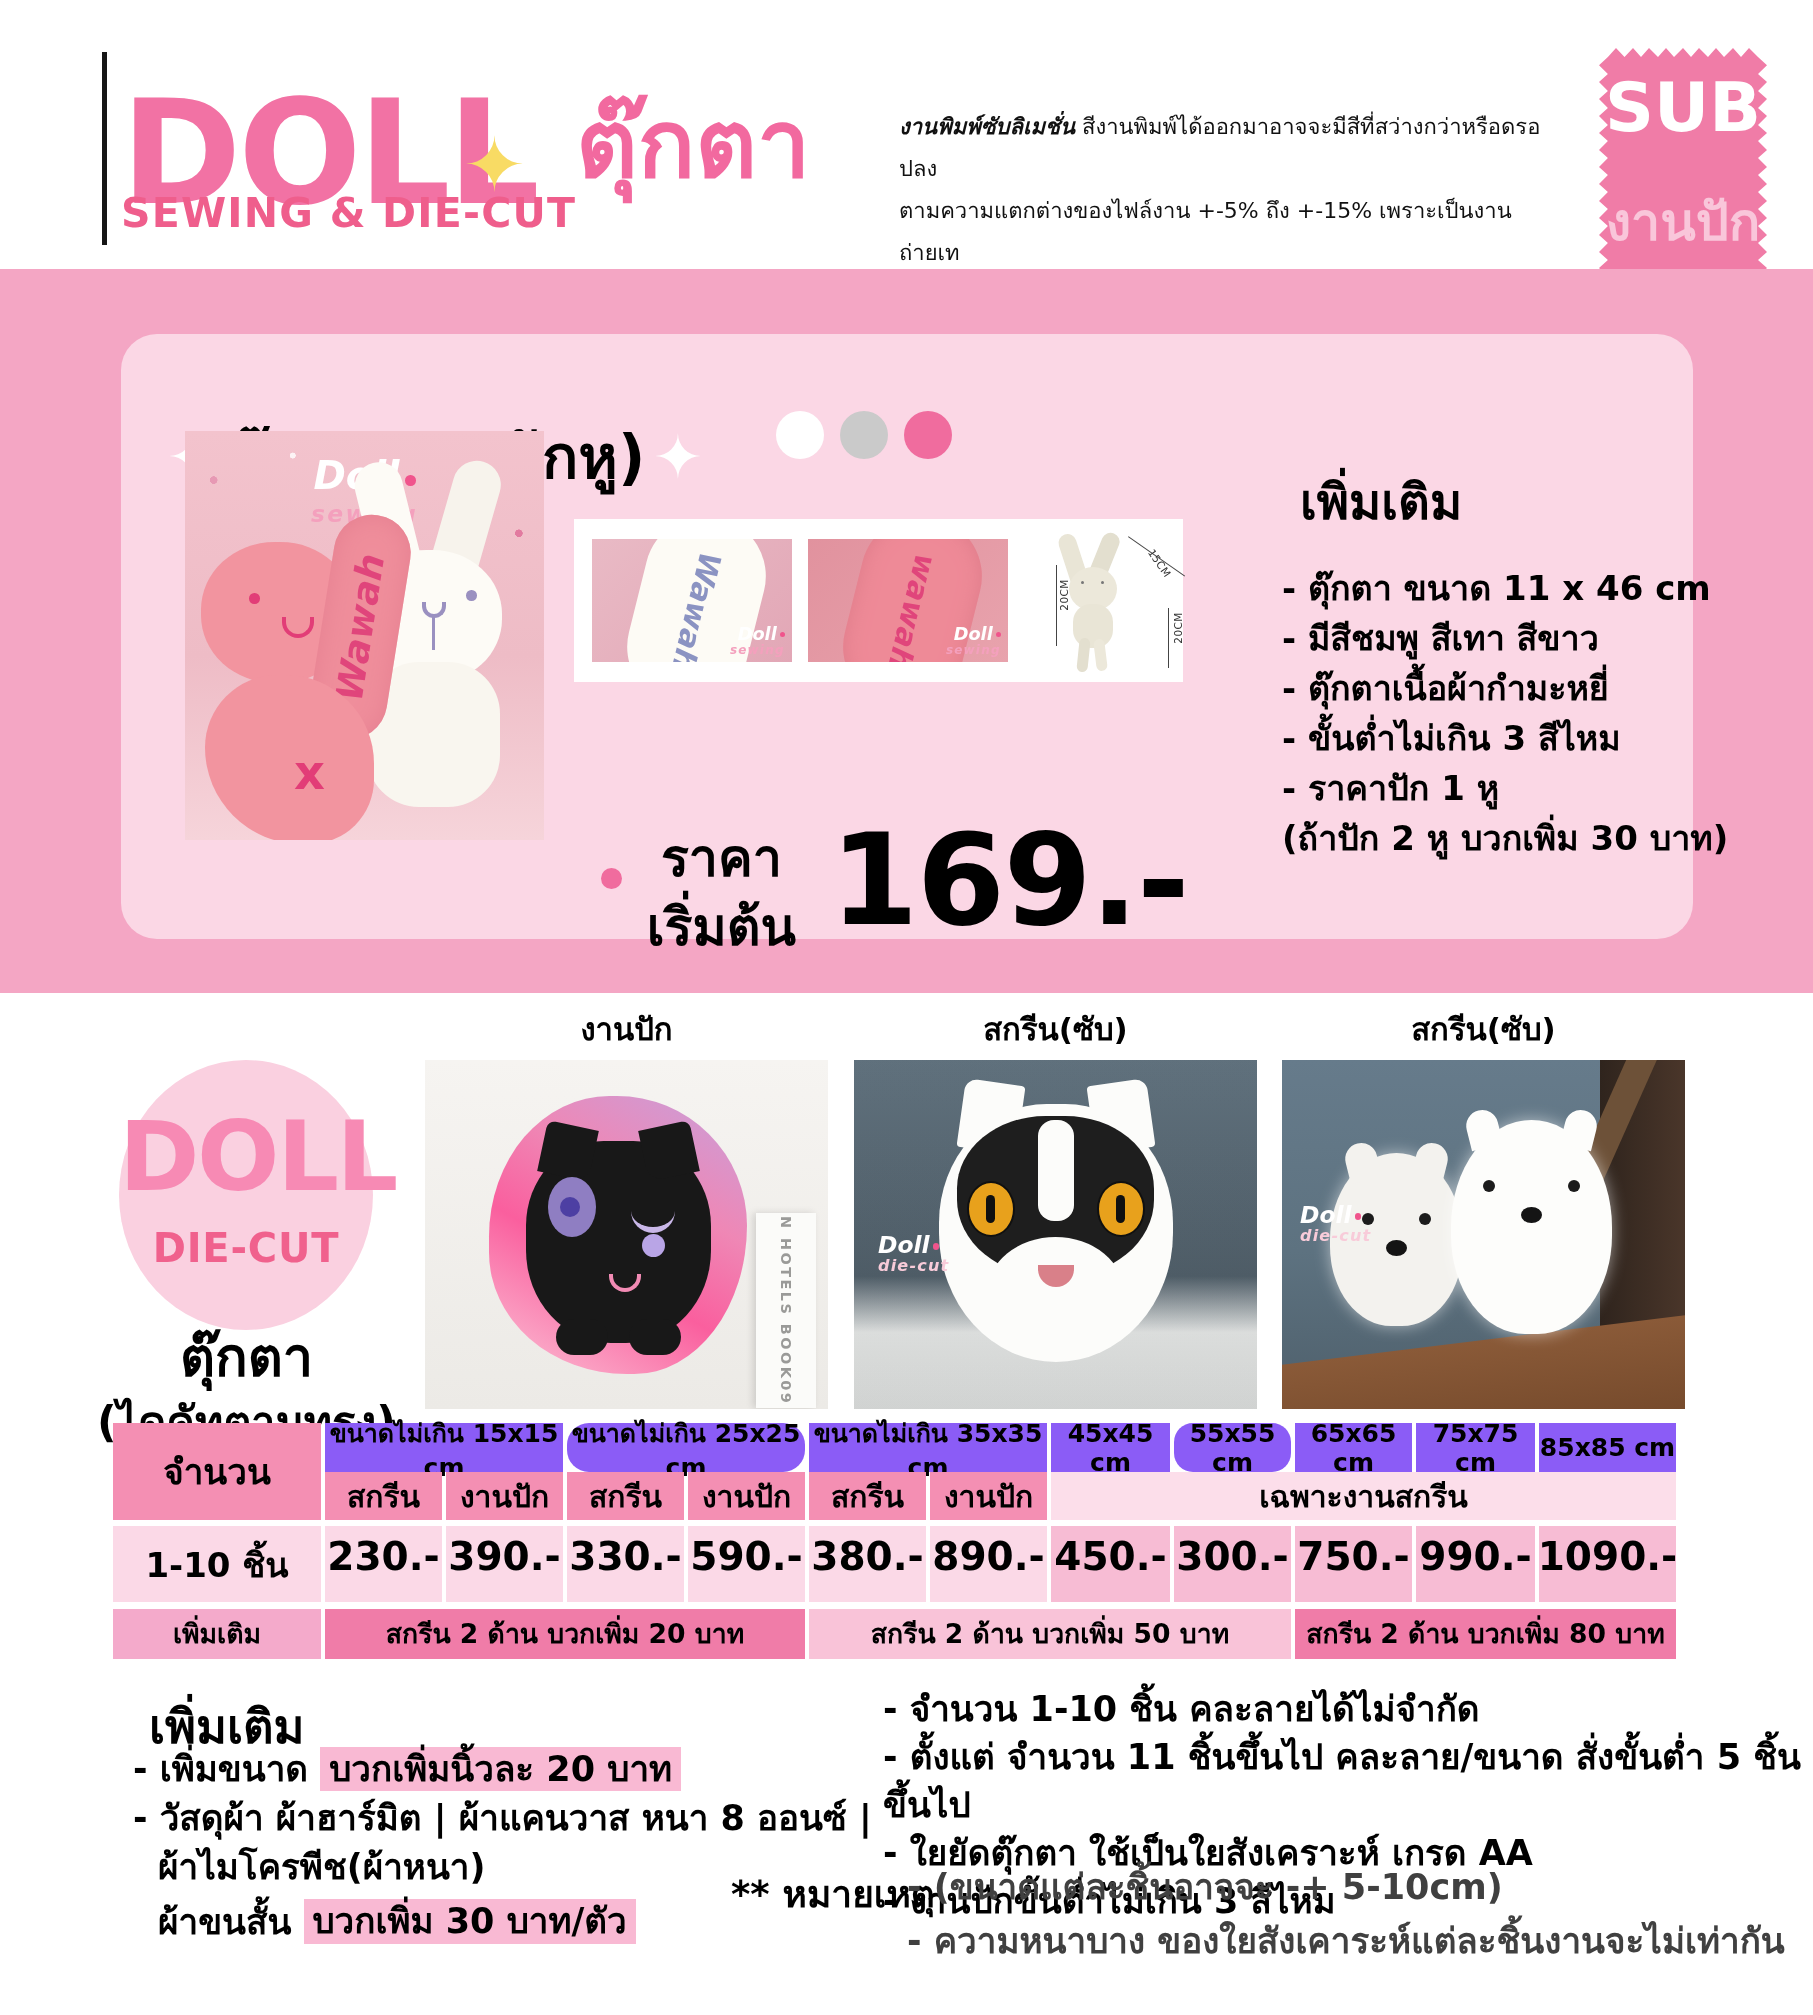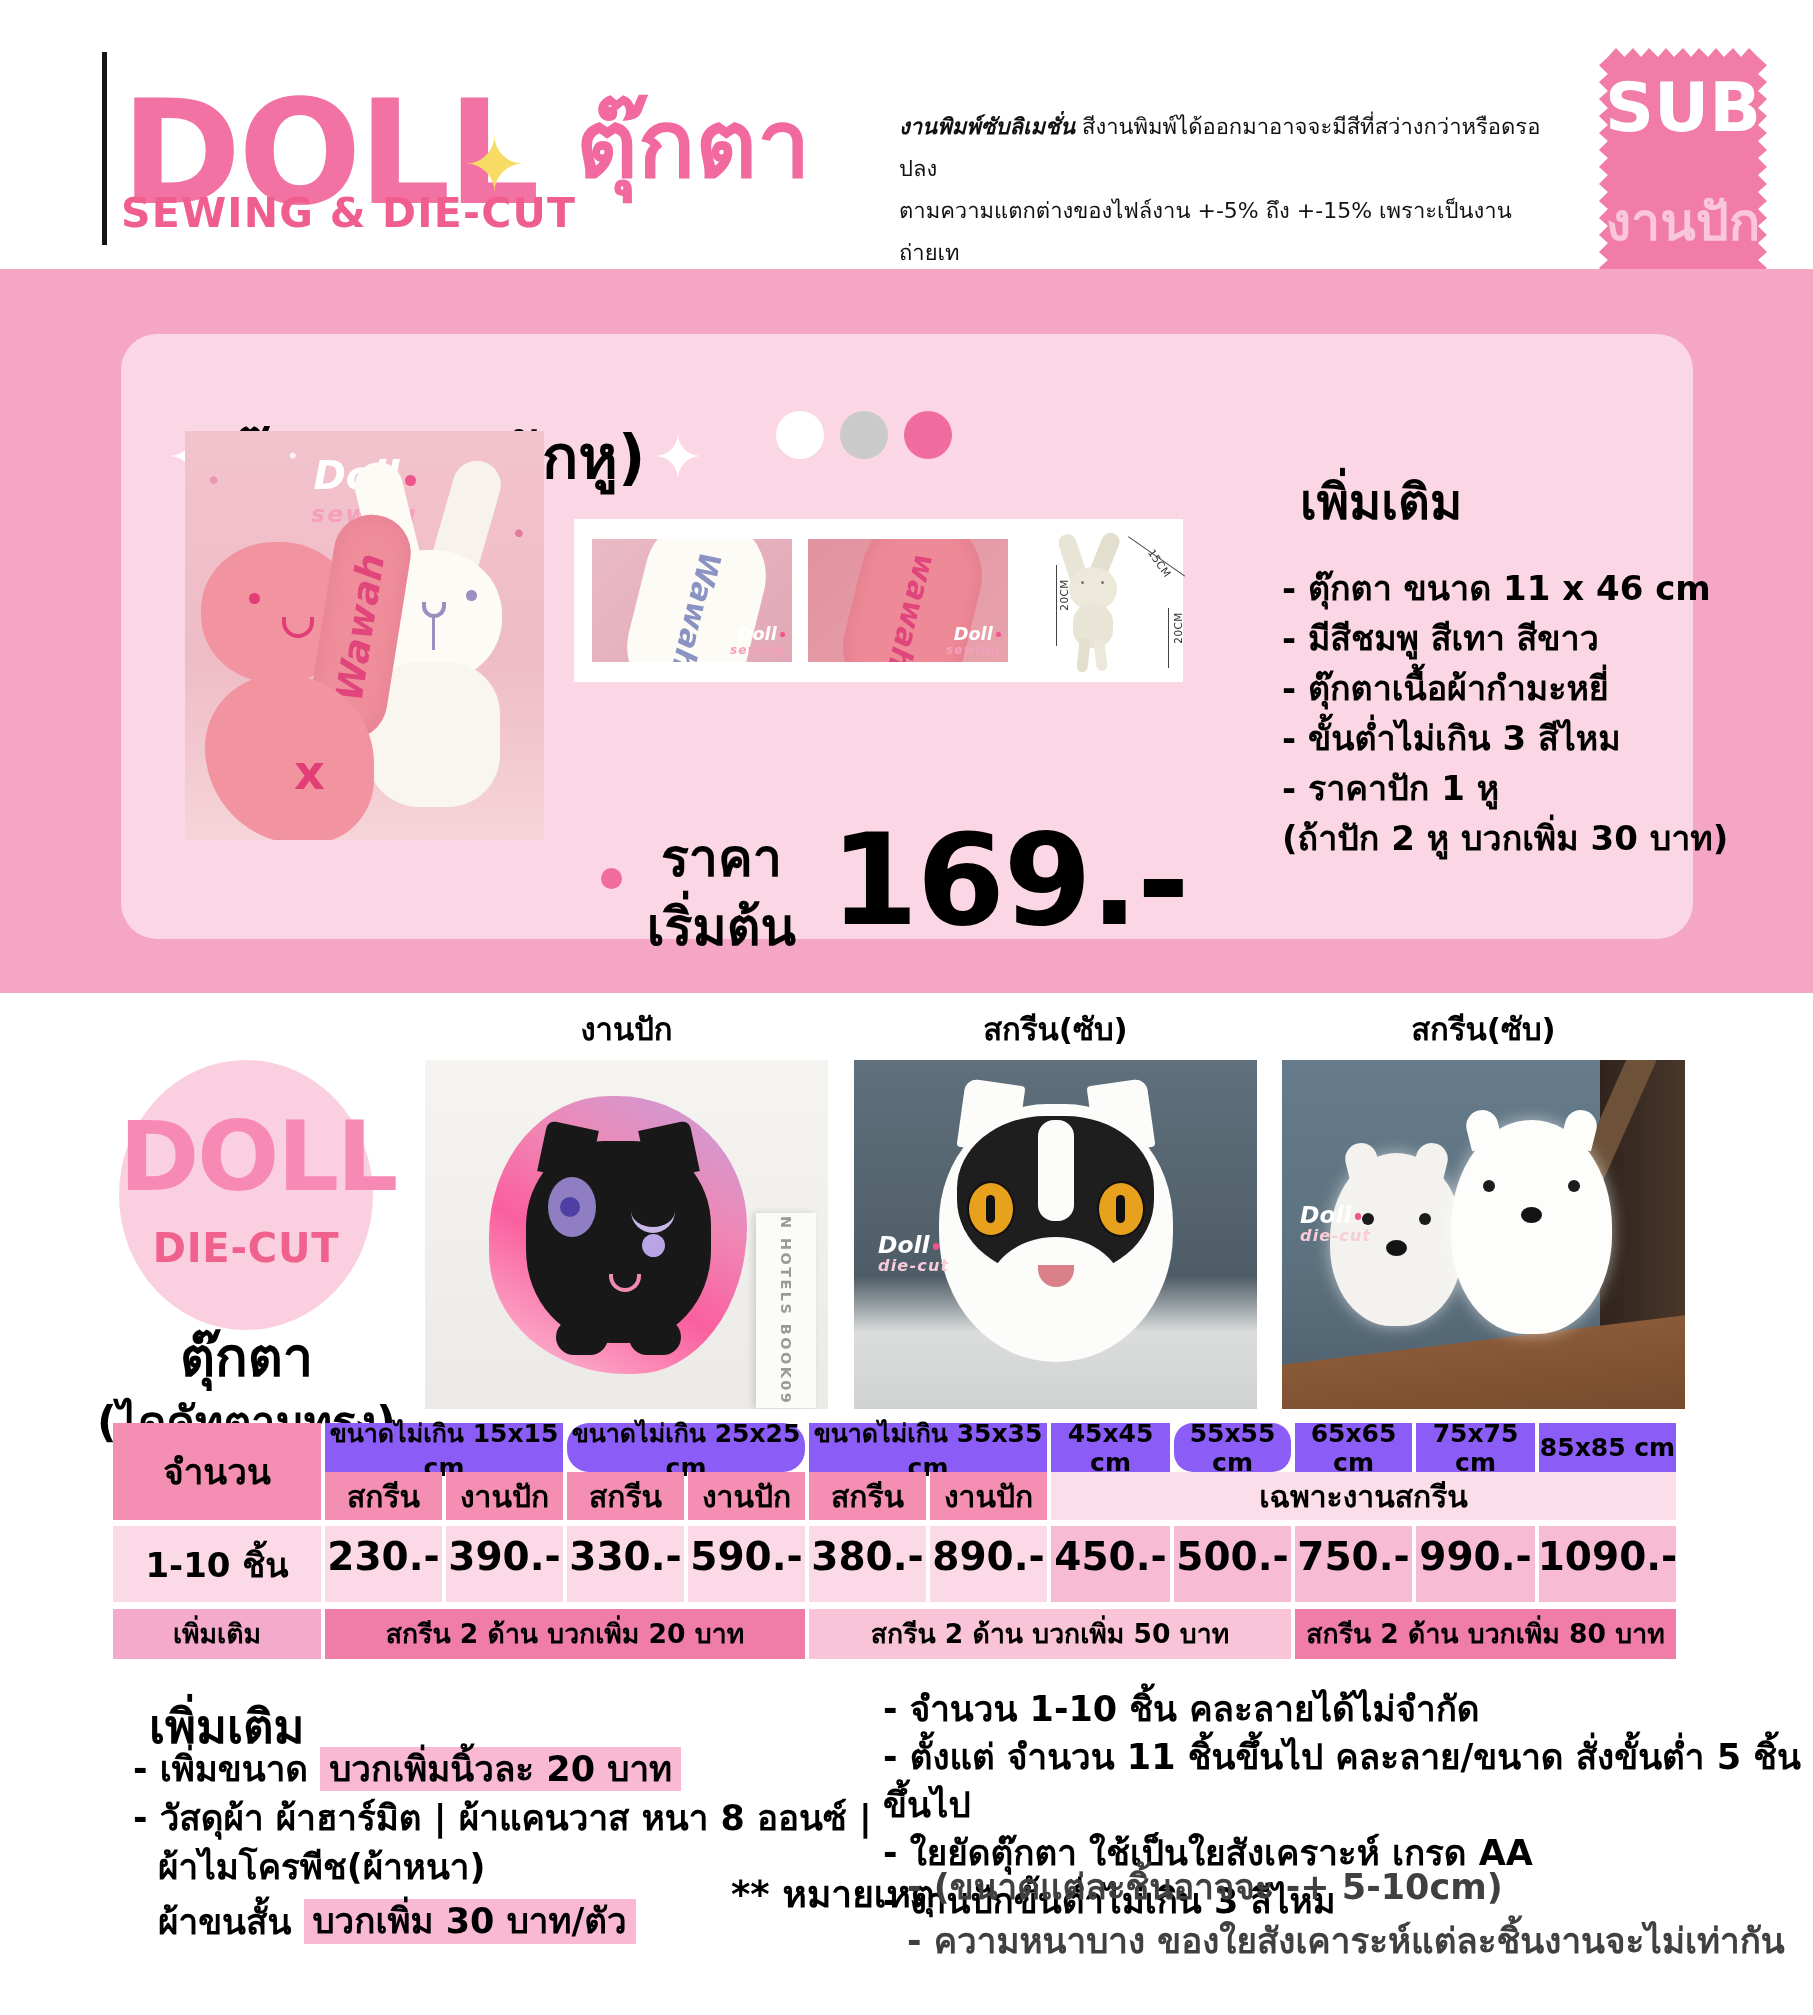--- a/index.html
+++ b/index.html
@@ -405,21 +405,21 @@
     <div class="cell honly" style="grid-column:8/13;grid-row:2;">เฉพาะงานสกรีน</div>
 
     <div class="cell pqty" style="grid-column:1;grid-row:4;">1-10 ชิ้น</div>
     <div class="cell plight" style="grid-column:2;grid-row:4;">230.-</div>
     <div class="cell plight" style="grid-column:3;grid-row:4;">390.-</div>
     <div class="cell plight" style="grid-column:4;grid-row:4;">330.-</div>
     <div class="cell plight" style="grid-column:5;grid-row:4;">590.-</div>
     <div class="cell plight" style="grid-column:6;grid-row:4;text-align:right;">380.-</div>
     <div class="cell plight" style="grid-column:7;grid-row:4;">890.-</div>
     <div class="cell pdark" style="grid-column:8;grid-row:4;">450.-</div>
-    <div class="cell pdark" style="grid-column:9;grid-row:4;">500.-</div>
+    <div class="cell pdark" style="grid-column:9;grid-row:4;">300.-</div>
     <div class="cell pdark" style="grid-column:10;grid-row:4;">750.-</div>
     <div class="cell pdark" style="grid-column:11;grid-row:4;">990.-</div>
     <div class="cell pdark" style="grid-column:12;grid-row:4;">1090.-</div>
 
     <div class="cell nmed" style="grid-column:1;grid-row:6;">เพิ่มเติม</div>
     <div class="cell ndark" style="grid-column:2/6;grid-row:6;">สกรีน 2 ด้าน บวกเพิ่ม 20 บาท</div>
     <div class="cell nlight" style="grid-column:6/10;grid-row:6;">สกรีน 2 ด้าน บวกเพิ่ม 50 บาท</div>
     <div class="cell ndark" style="grid-column:10/13;grid-row:6;">สกรีน 2 ด้าน บวกเพิ่ม 80 บาท</div>
   </div>
 

